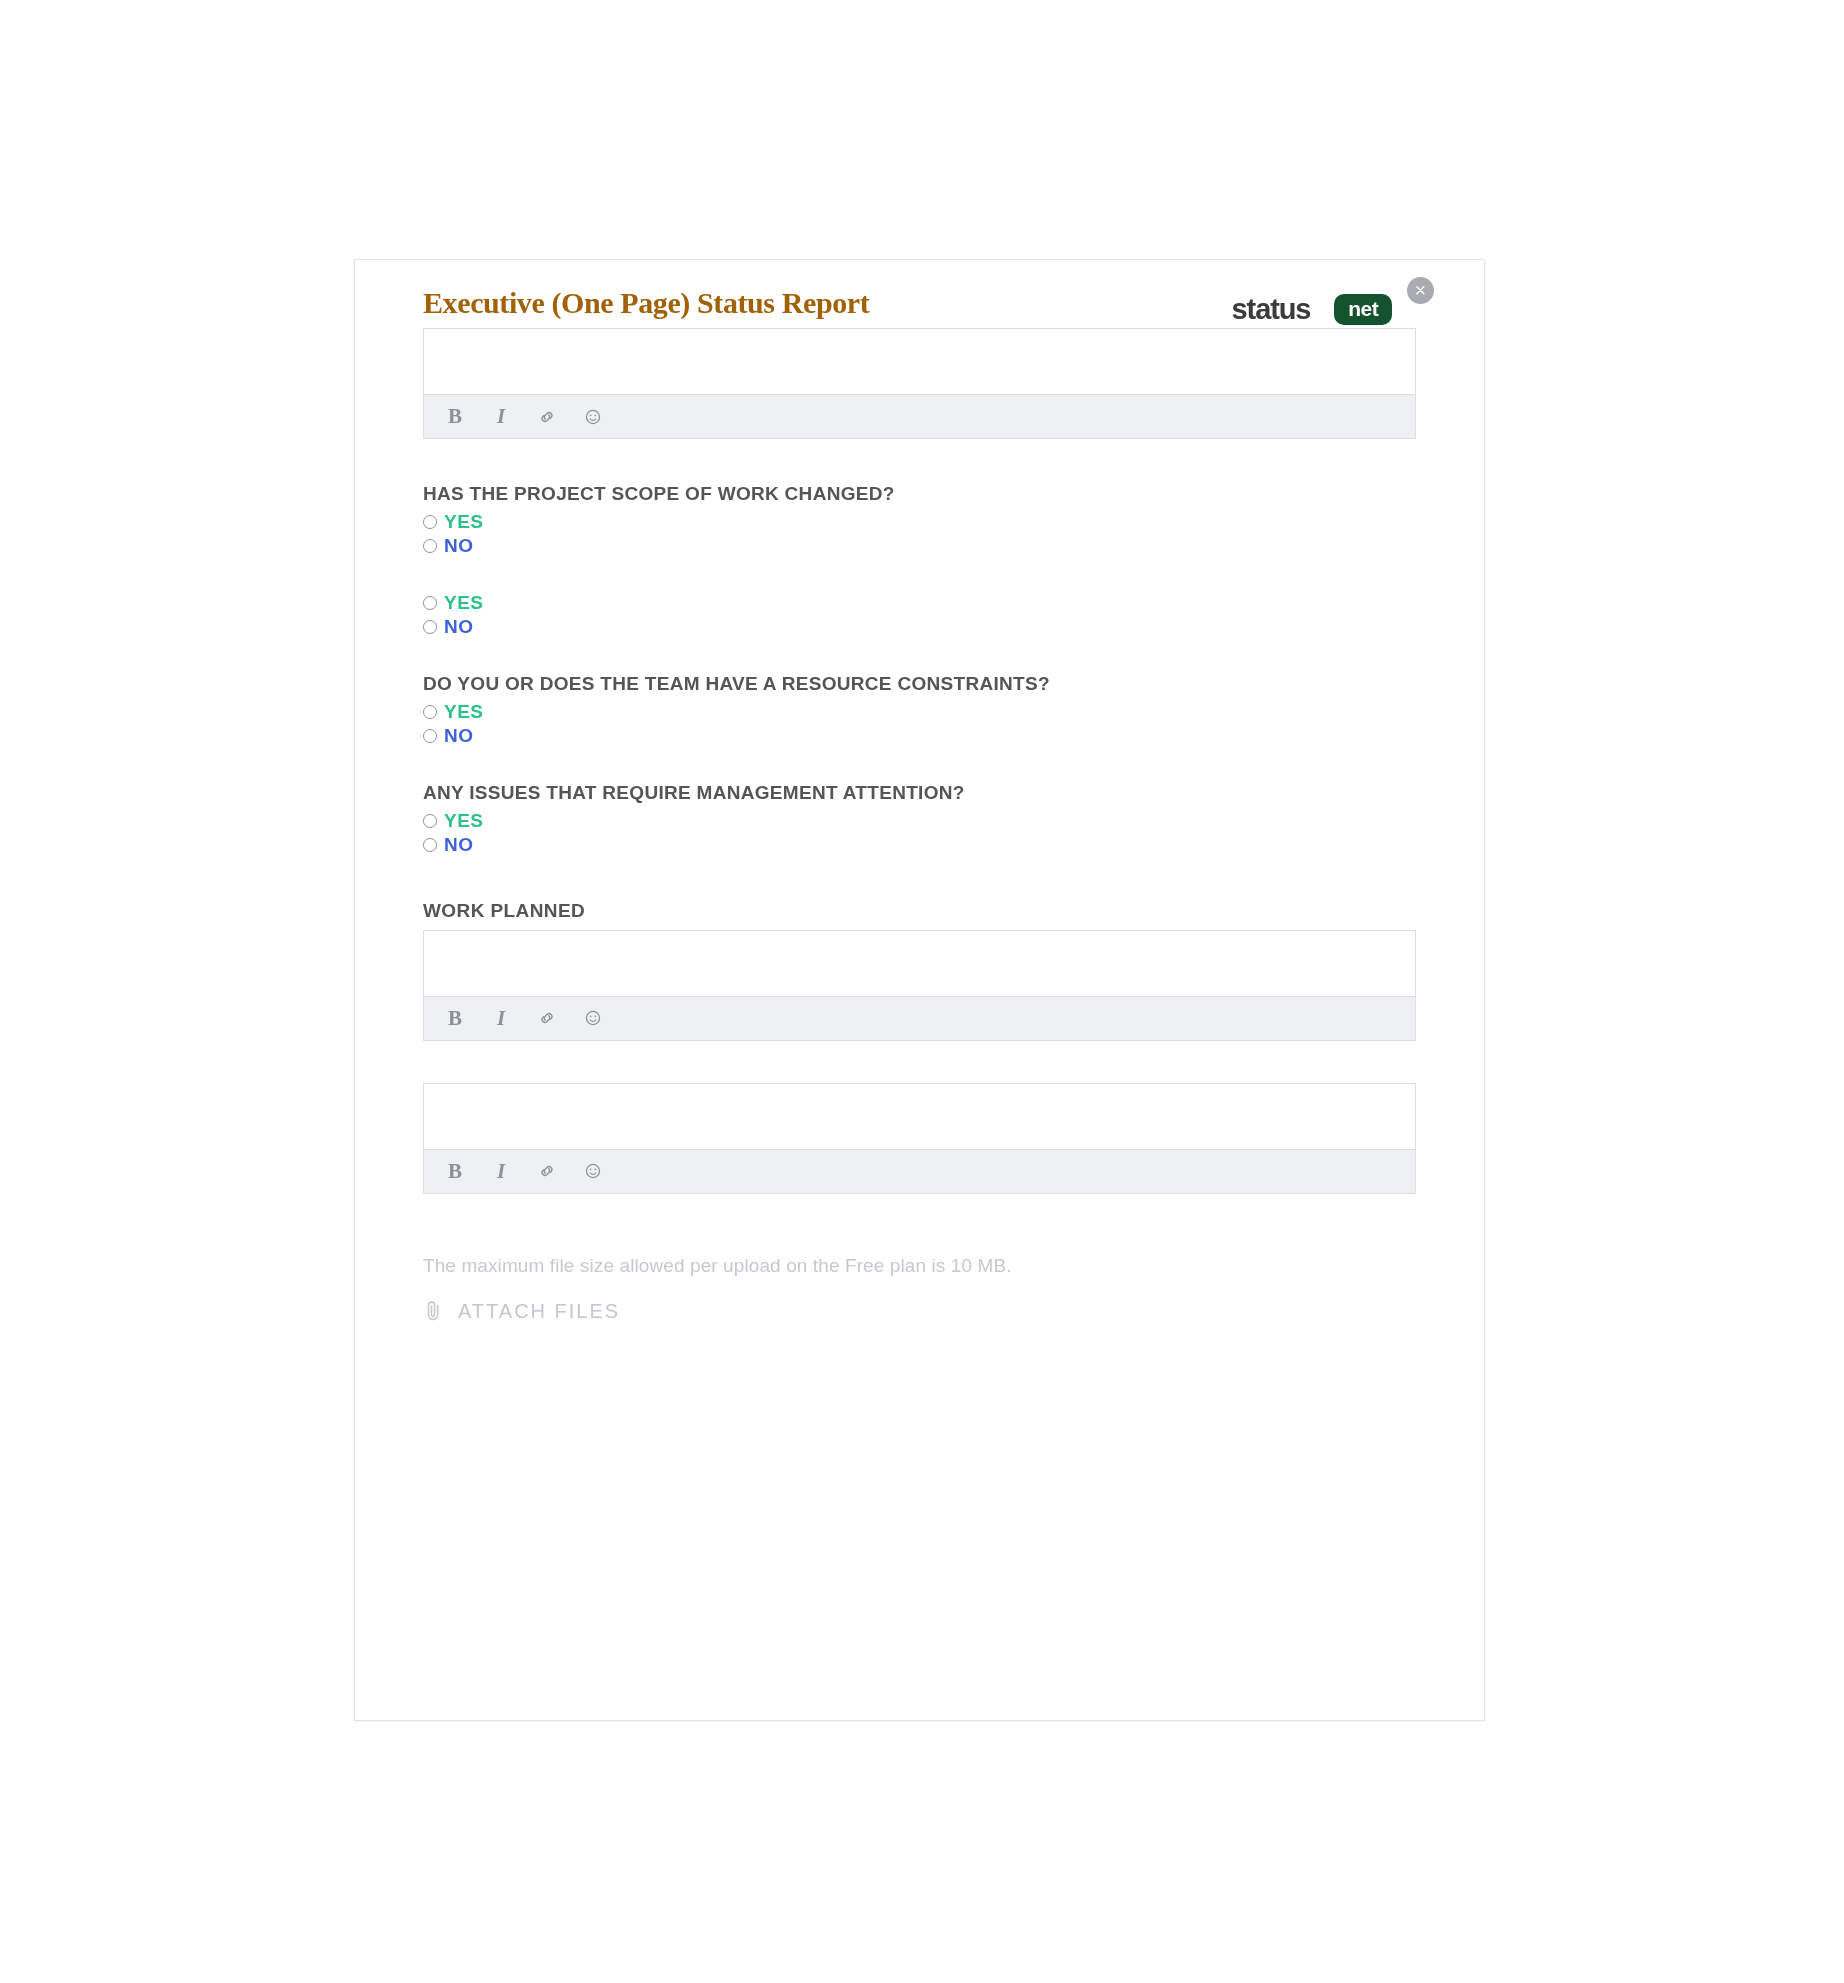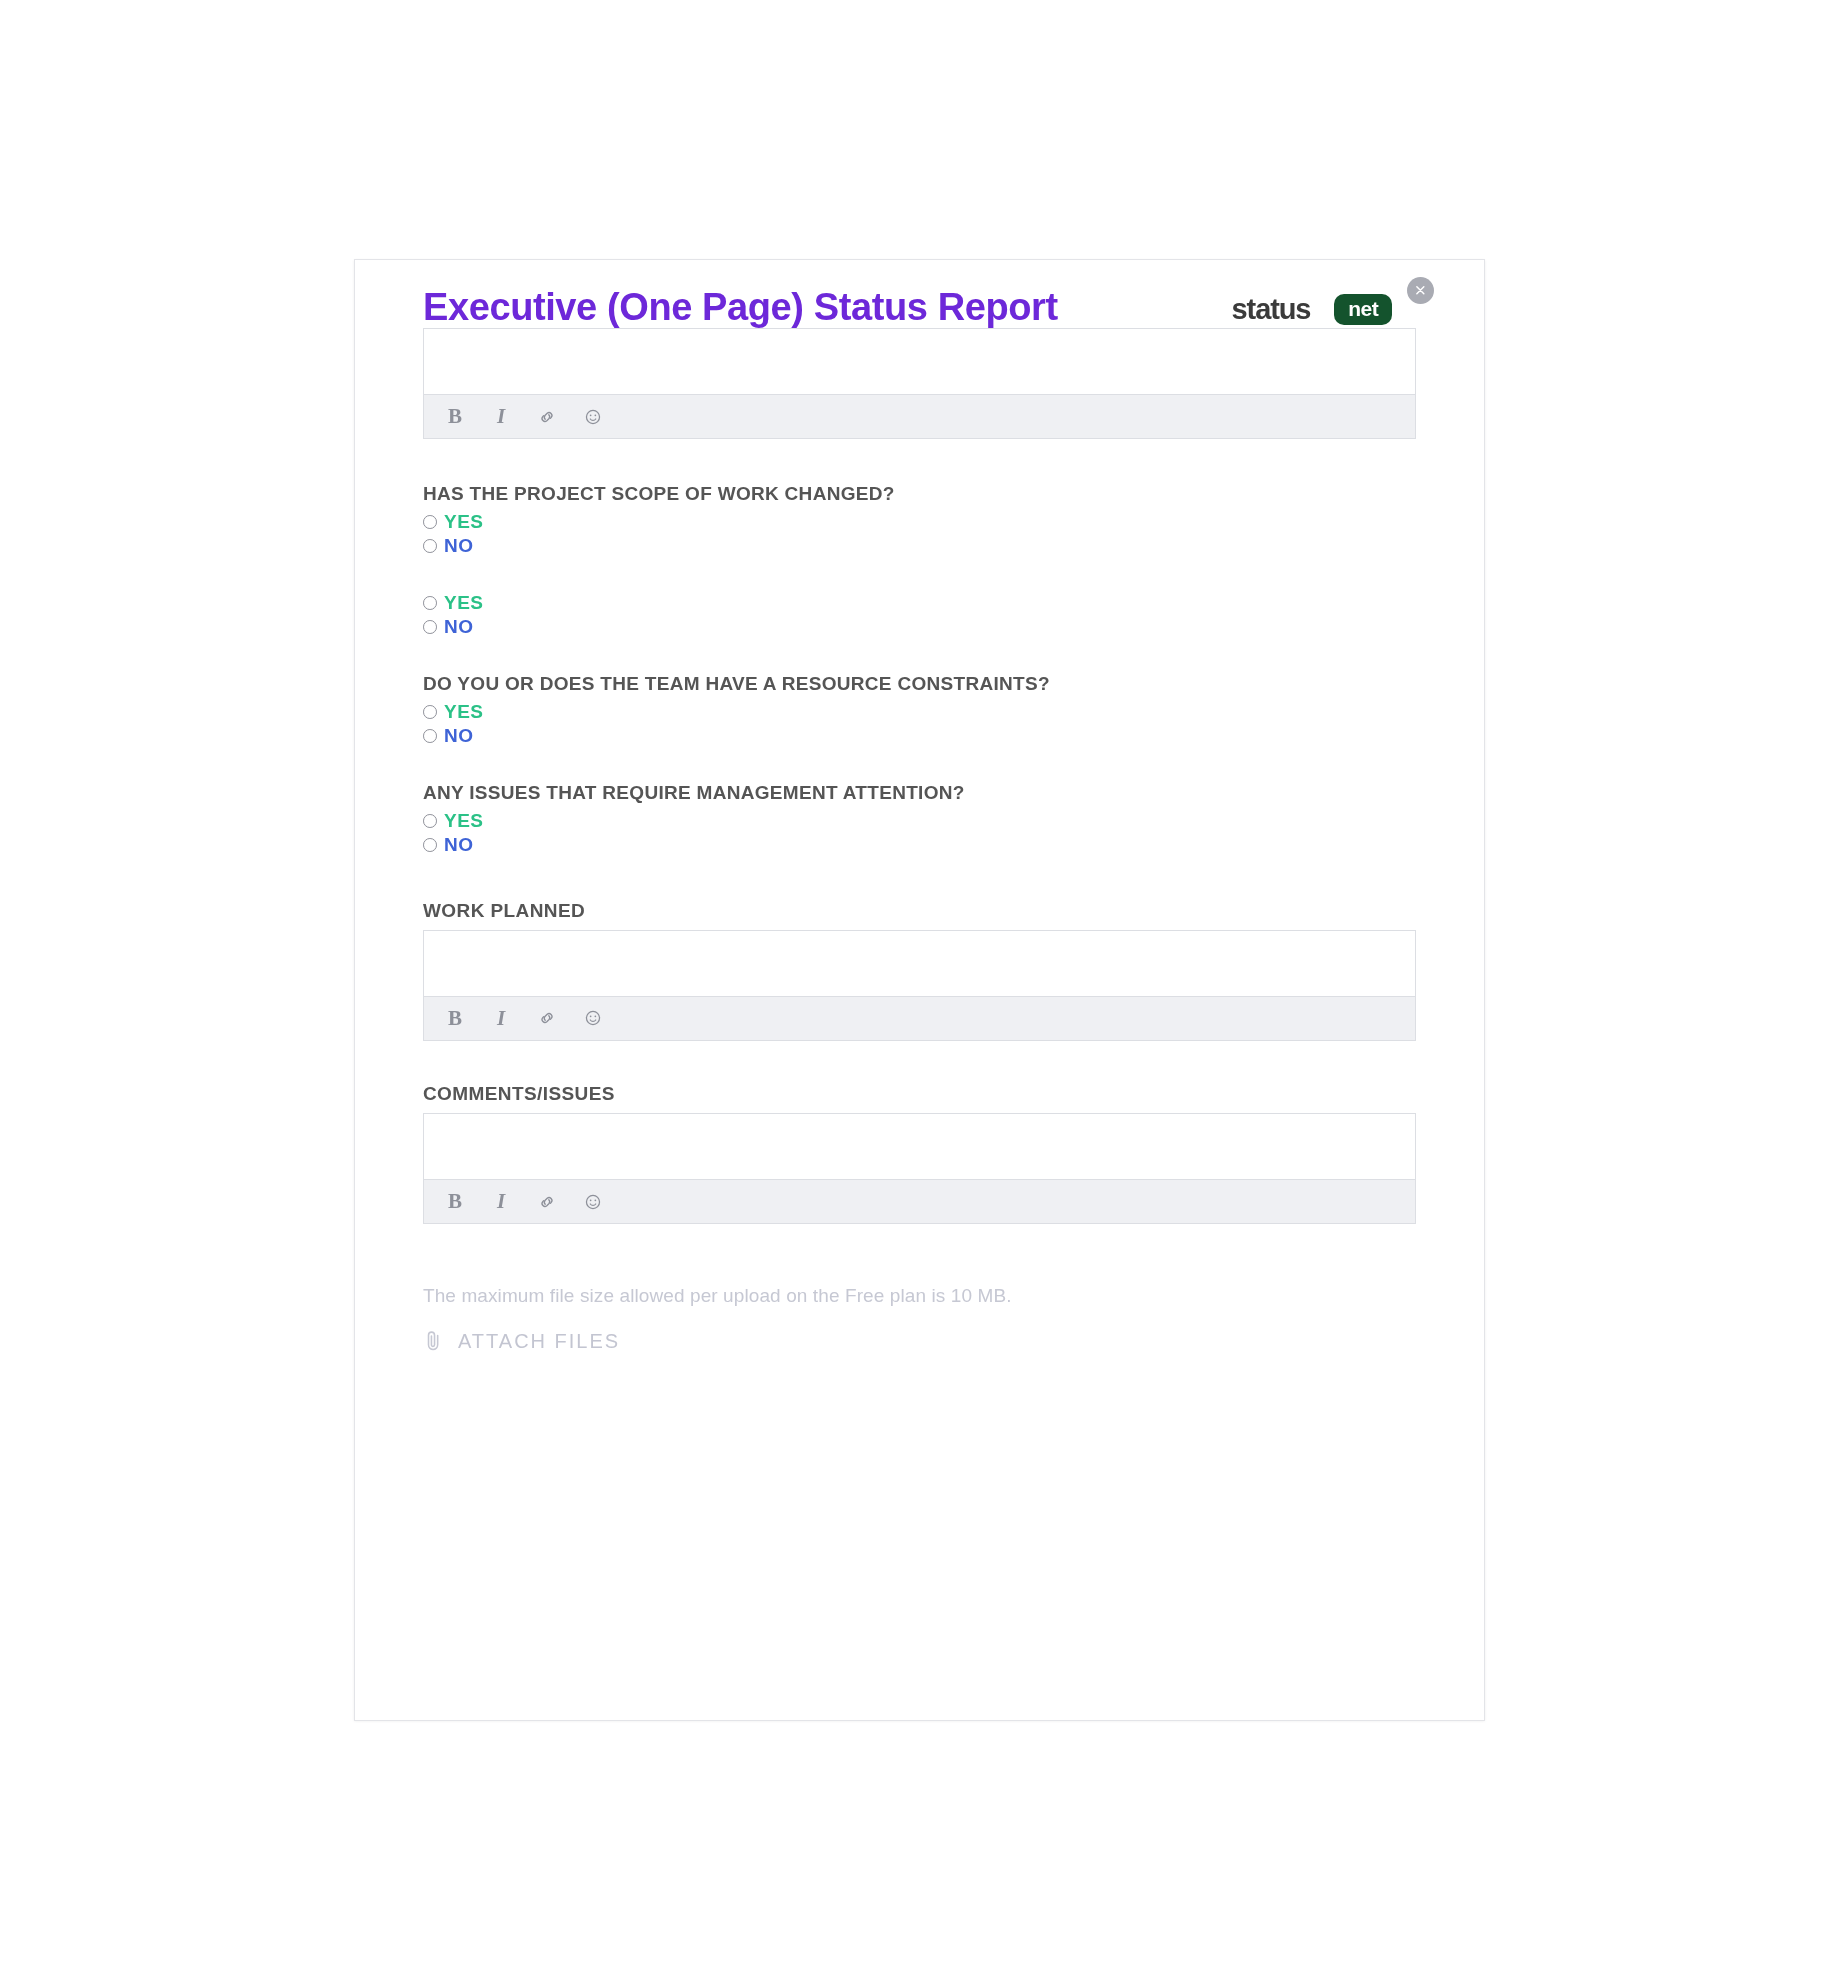--- a/index.html
+++ b/index.html
@@ -36,25 +36,26 @@
 
   
   .header {
     position: relative;
     height: 68px;
   }
   .title {
     position: absolute;
     left: 33px;
     top: 26px;
-    font-size: 38px;
-    font-weight: bold;
-    color: #6d28d9;
+    font-size: 30px;
+    font-weight: bold;
+    color: #a16207;
     letter-spacing: -0.4px;
     white-space: nowrap;
+    font-family: Liberation Serif, serif;
   }
   .brand {
     position: absolute;
     right: 57px;
     top: 33px;
     display: flex;
     align-items: center;
     gap: 24px;
   }
   .brand-word {
@@ -352,21 +353,20 @@
               <circle cx="8.4" cy="9.2" r="0.95" fill="#8d9099" stroke="none"></circle>
               <circle cx="13.6" cy="9.2" r="0.95" fill="#8d9099" stroke="none"></circle>
               <path d="M8 13.2 a3.6 3.6 0 0 0 6 0" stroke-linecap="round"></path>
             </svg>
           </span>
         </div>
       </div>
 
       <div style="height:42px"></div>
 
-      <div class="field-label">COMMENTS/ISSUES</div>
       <div class="editor">
         <div class="editor-area tall" contenteditable="true" style=""></div>
         <div class="editor-toolbar">
           <span class="tb-icon bold">B</span>
           <span class="tb-icon italic">I</span>
           <span class="tb-icon">
             <svg width="20" height="20" viewBox="0 0 22 22" fill="none" stroke="#8d9099" stroke-width="1.5" stroke-linecap="round">
               <path d="M9 13.5 a3.2 3.2 0 0 1 0-4.4 l2.2-2.2 a3.2 3.2 0 0 1 4.5 4.5 l-1 1"></path>
               <path d="M13 8.5 a3.2 3.2 0 0 1 0 4.4 l-2.2 2.2 a3.2 3.2 0 0 1-4.5-4.5 l1-1"></path>
             </svg>

